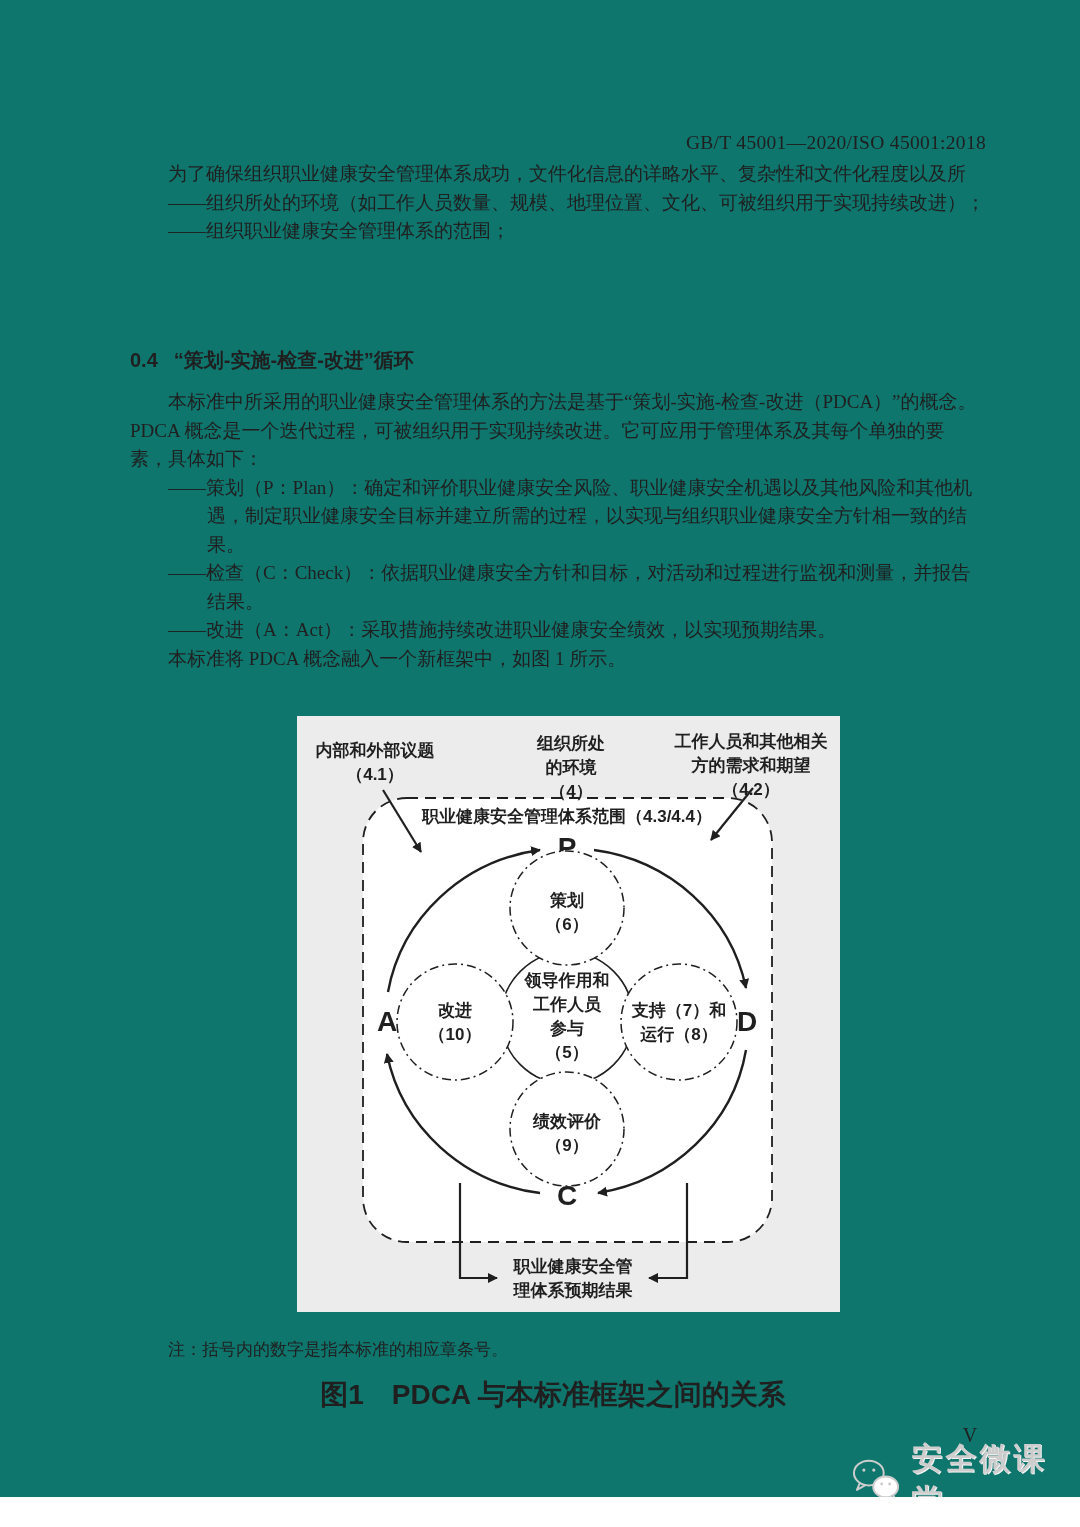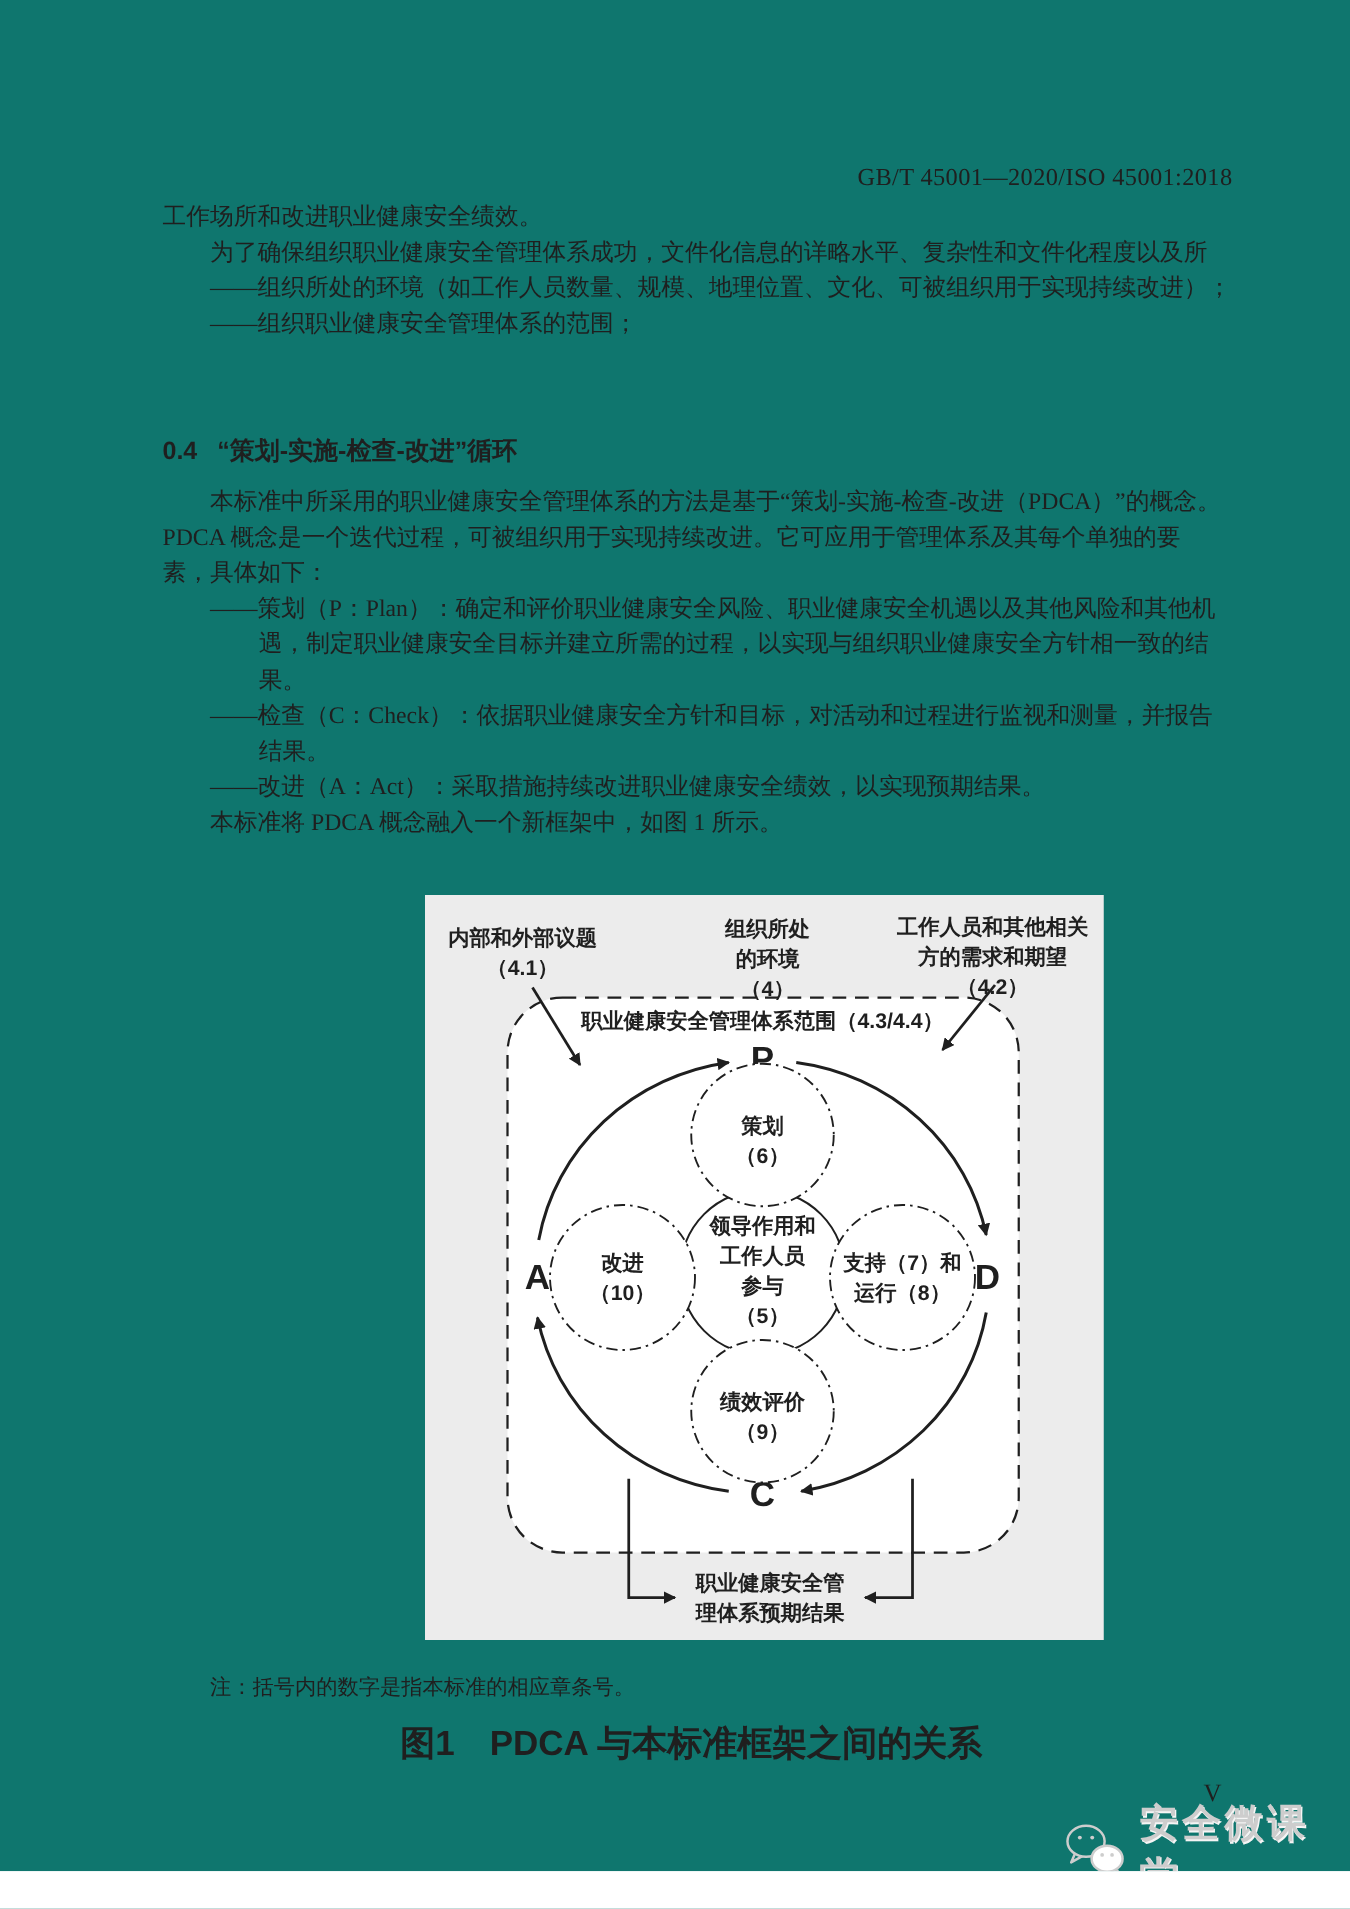--- a/index.html
+++ b/index.html
@@ -20,21 +20,20 @@
   .ind2 { padding-left:77px; }
   .sec-heading {
     position:absolute; left:130px; top:347px;
     font-family:"Liberation Sans","DejaVu Sans",sans-serif; font-weight:bold; font-size:20px;
     white-space:nowrap;
   }
   .sec-heading .num { margin-right:16px; }
   .fig-panel {
     position:absolute; left:297px; top:716px; width:543px; height:596px;
     background:#ececec;
-    margin-left:43px;
   }
   .fig-panel svg { display:block; }
   .diag-text {
     font-family:"Liberation Sans","DejaVu Sans",sans-serif;
     font-weight:bold; font-size:17px; fill:#1f1f1f;
   }
   .diag-letter {
     font-family:"Liberation Sans","DejaVu Sans",sans-serif;
     font-weight:bold; font-size:28px; fill:#1f1f1f;
   }
@@ -59,21 +58,20 @@
   }
 </style>
 </head>
 <body>
 
 <div class="page">
 
   <div class="std-header">GB/T 45001—2020/ISO 45001:2018</div>
 
   <div class="tb tb1">
-    <div class="line">工作场所和改进职业健康安全绩效。</div>
     <div class="line ind1">为了确保组织职业健康安全管理体系成功，文件化信息的详略水平、复杂性和文件化程度以及所</div>
     <div class="line ind1">——组织所处的环境（如工作人员数量、规模、地理位置、文化、可被组织用于实现持续改进）；</div>
     <div class="line ind1">——组织职业健康安全管理体系的范围；</div>
   </div>
 
   <div class="sec-heading">
     <span class="num">0.4</span><span>“策划-实施-检查-改进”循环</span>
   </div>
 
   <div class="tb tb2">

